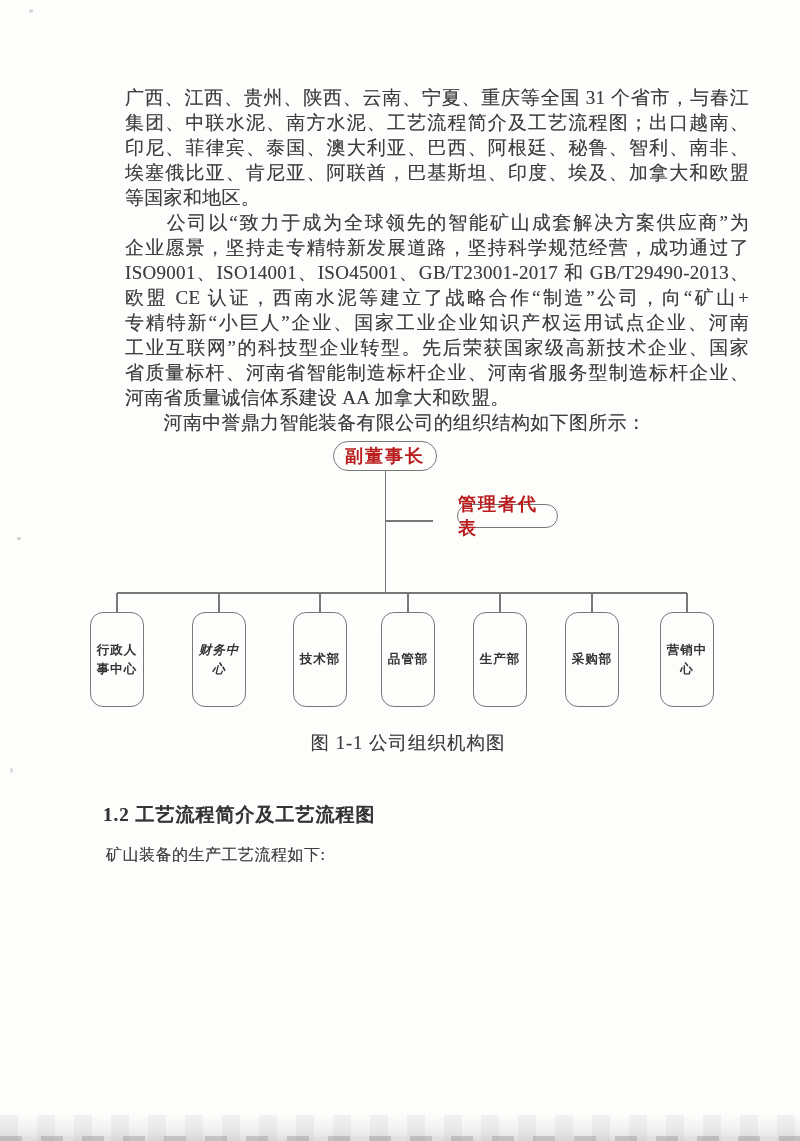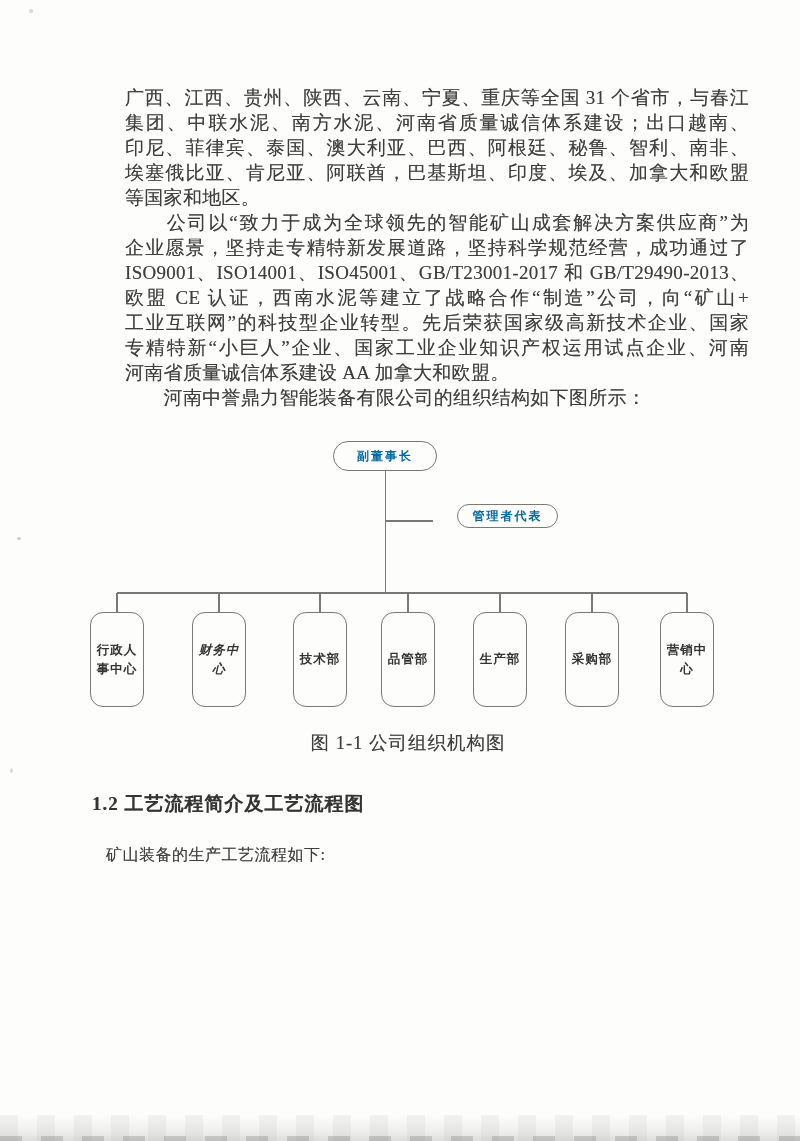--- a/index.html
+++ b/index.html
@@ -21,21 +21,21 @@
   }
   .tline.para-end{text-align-last:left;}
 
   
   .org-chart{position:absolute;inset:0;margin:0;pointer-events:none;}
   .node{
     position:absolute;box-sizing:border-box;
     border:1.5px solid #787878;background:#fdfdfc;
     display:flex;align-items:center;justify-content:center;
     font-family:"Liberation Sans","DejaVu Sans",sans-serif;
-    font-weight:bold;font-size:12px;letter-spacing:2px;color:#0369a1;
+    font-weight:bold;font-size:18px;letter-spacing:2px;color:#b91c1c;
   }
   .node.root{left:333px;top:441px;width:104px;height:30px;border-radius:16px;}
   .node.secondary{left:457px;top:504px;width:101px;height:24px;border-radius:17px;}
   .trunk{position:absolute;left:384.5px;top:471px;width:1.5px;height:122px;background:#787878;}
   .branch{position:absolute;left:386px;top:520px;width:47px;height:1.5px;background:#787878;}
   .hline{position:absolute;left:117px;top:592px;width:570px;height:1.5px;background:#787878;}
 
   .dept{position:absolute;top:593px;width:54px;height:114px;}
   .dept:nth-child(1){left:90px;}
   .dept:nth-child(2){left:192px;font-style:italic;}
@@ -55,21 +55,21 @@
   }
 
   
   .caption{
     position:absolute;left:0;top:730px;width:784px;margin:0;
     box-sizing:border-box;padding-left:32px;
     text-align:center;font-size:18.5px;letter-spacing:1px;
     text-shadow:0 0 .5px rgba(70,70,70,.55);
   }
   .heading{
-    position:absolute;left:90px;top:789px;margin:2px;
+    position:absolute;left:90px;top:789px;margin:13px;
     font-size:19px;font-weight:bold;letter-spacing:1px;color:#343434;
     text-shadow:0 0 .5px rgba(60,60,60,.6);
   }
   .section-body{
     position:absolute;left:90px;top:829px;margin:16px;
     font-size:16px;letter-spacing:.5px;
     text-shadow:0 0 .5px rgba(70,70,70,.55);
   }
 
   
@@ -88,30 +88,31 @@
   .speck.s2{left:17px;top:537px;width:4px;height:3px;opacity:.45;}
   .speck.s3{left:10px;top:768px;width:3px;height:5px;opacity:.3;}
 </style>
 </head>
 <body>
 
 <div class="page">
 
   <section class="text-block" id="text-block">
       <div class="tline">广西、江西、贵州、陕西、云南、宁夏、重庆等全国 31 个省市，与春江</div>
-      <div class="tline">集团、中联水泥、南方水泥、河南省质量诚信体系建设；出口越南、</div>
+      <div class="tline">集团、中联水泥、南方水泥、工艺流程简介及工艺流程图；出口越南、</div>
       <div class="tline">印尼、菲律宾、泰国、澳大利亚、巴西、阿根廷、秘鲁、智利、南非、</div>
       <div class="tline">埃塞俄比亚、肯尼亚、阿联酋，巴基斯坦、印度、埃及、加拿大和欧盟</div>
       <div class="tline para-end">等国家和地区。</div>
       <div class="tline">　　公司以“致力于成为全球领先的智能矿山成套解决方案供应商”为</div>
       <div class="tline">企业愿景，坚持走专精特新发展道路，坚持科学规范经营，成功通过了</div>
       <div class="tline">ISO9001、ISO14001、ISO45001、GB/T23001-2017 和 GB/T29490-2013、</div>
       <div class="tline">欧盟 CE 认证，西南水泥等建立了战略合作“制造”公司，向“矿山+</div>
+      <div class="tline">专精特新“小巨人”企业、国家工业企业知识产权运用试点企业、河南</div>
       <div class="tline">工业互联网”的科技型企业转型。先后荣获国家级高新技术企业、国家</div>
-      <div class="tline">专精特新“小巨人”企业、国家工业企业知识产权运用试点企业、河南</div>
+      <div class="tline">省质量标杆、河南省智能制造标杆企业、河南省服务型制造标杆企业、</div>
       <div class="tline para-end">河南省质量诚信体系建设 AA 加拿大和欧盟。</div>
       <div class="tline para-end">　　河南中誉鼎力智能装备有限公司的组织结构如下图所示：</div>
     </section>
 
   <figure class="org-chart">
     <div class="node root">
       <span>副董事长</span>
     </div>
     <div class="trunk"></div>
     <div class="branch"></div>

